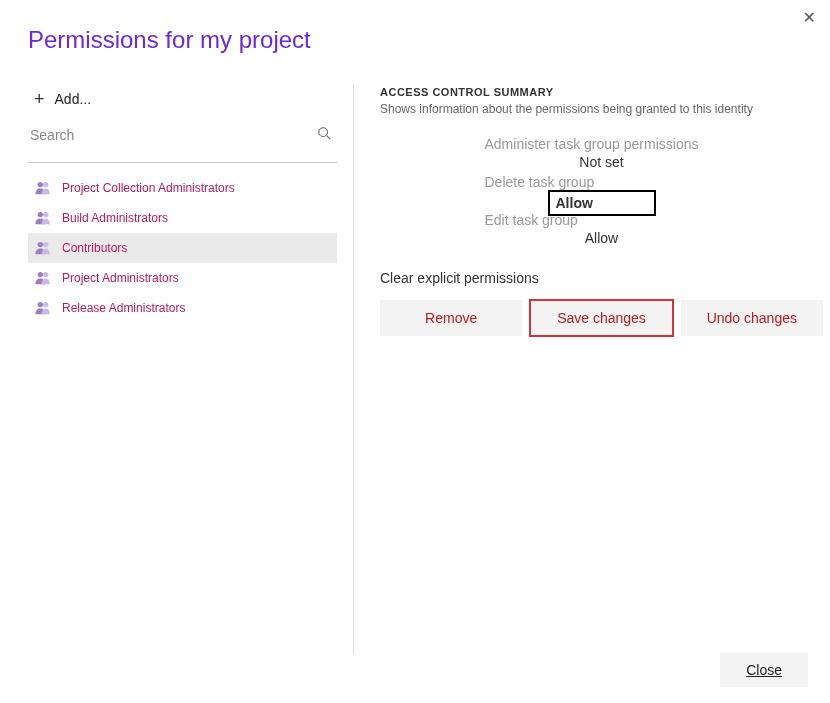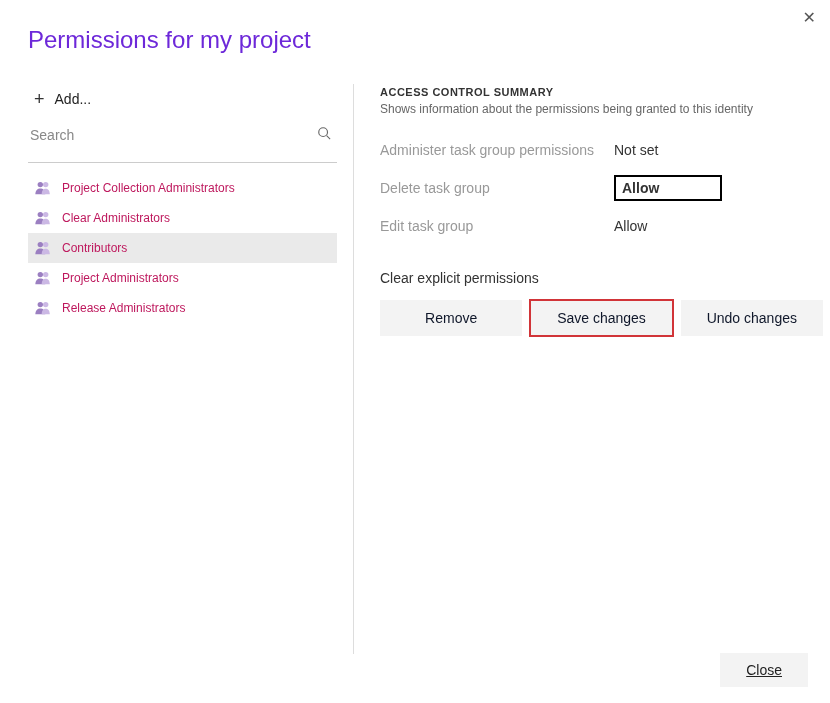--- a/index.html
+++ b/index.html
@@ -118,20 +118,21 @@
       color: #666;
       margin-top: 4px;
       margin-bottom: 20px;
     }
     .perm-rows { }
     .perm-row {
       display: flex;
       align-items: center;
       margin-bottom: 10px;
       height: 28px;
+      flex-direction: column;
     }
     .perm-label {
       width: 234px;
       font-size: 14px;
       color: #999;
     }
     .perm-value {
       font-size: 14px;
       color: #333;
       padding: 2px 0;
@@ -158,21 +159,21 @@
     .action-row {
       display: flex;
       gap: 8px;
     }
     .action-btn {
       flex: 1;
       background: #f3f3f3;
       border: none;
       padding: 10px 4px;
       font-size: 14px;
-      color: #0f172a;
+      color: #b91c1c;
       font-family: inherit;
       cursor: pointer;
       text-align: center;
     }
     .action-btn.highlighted {
       outline: 2px solid #d13438;
       outline-offset: -1px;
     }
     .footer {
       position: absolute;
@@ -226,21 +227,21 @@
           </svg>
           <span class="group-label">Project Collection Administrators</span>
         </div>
         <div class="group-item">
           <svg class="group-icon" viewBox="0 0 20 20">
             <circle cx="7" cy="6.2" r="3" fill="#9b7fc1"></circle>
             <circle cx="13" cy="6.2" r="3" fill="#cbb8e4"></circle>
             <path d="M1.5 17 C1.5 12.5 4 10.5 7 10.5 C10 10.5 12.5 12.5 12.5 17 Z" fill="#9b7fc1"></path>
             <path d="M8.5 17 C8.5 12.8 10.6 10.9 13 10.9 C15.4 10.9 17.5 12.8 17.5 17 Z" fill="#cbb8e4"></path>
           </svg>
-          <span class="group-label">Clear Administrators</span>
+          <span class="group-label">Build Administrators</span>
         </div>
         <div class="group-item selected">
           <svg class="group-icon" viewBox="0 0 20 20">
             <circle cx="7" cy="6.2" r="3" fill="#9b7fc1"></circle>
             <circle cx="13" cy="6.2" r="3" fill="#cbb8e4"></circle>
             <path d="M1.5 17 C1.5 12.5 4 10.5 7 10.5 C10 10.5 12.5 12.5 12.5 17 Z" fill="#9b7fc1"></path>
             <path d="M8.5 17 C8.5 12.8 10.6 10.9 13 10.9 C15.4 10.9 17.5 12.8 17.5 17 Z" fill="#cbb8e4"></path>
           </svg>
           <span class="group-label">Contributors</span>
         </div>

